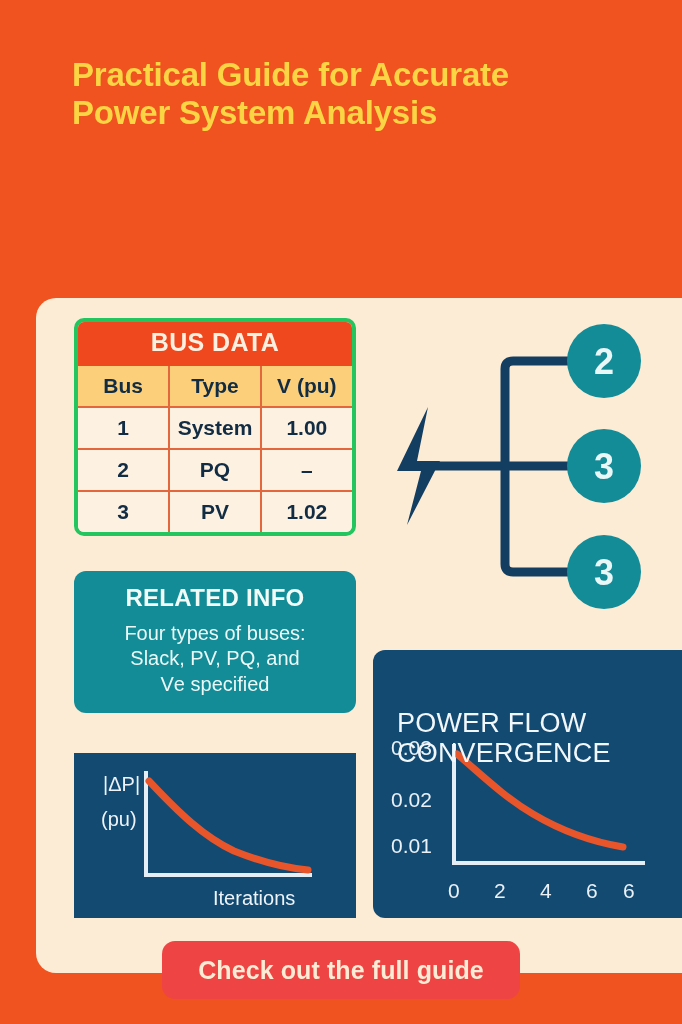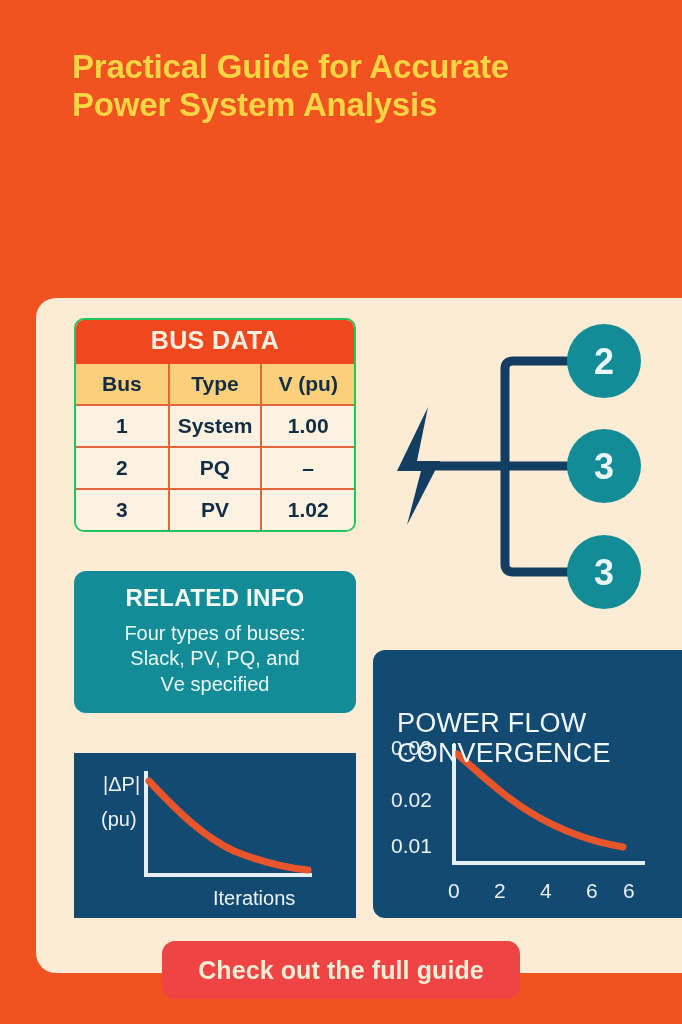--- a/index.html
+++ b/index.html
@@ -30,21 +30,21 @@
     letter-spacing: -0.5px;
     margin: 0;
     white-space: pre-line;
   }
   .subtitle {
     color: #FBD544;
     font-size: 33px;
     font-weight: bold;
     line-height: 1.16;
     letter-spacing: -0.2px;
-    margin: 14px 0 0 0;
+    margin: 22px 0 0 0;
     white-space: pre-line;
   }
 
   
   .card {
     position: absolute;
     left: 36px;
     top: 298px;
     width: 680px;
     height: 675px;
@@ -53,21 +53,21 @@
   }
 
   
   .bus-table {
     position: absolute;
     left: 38px;
     top: 20px;
     width: 282px;
     border-radius: 10px;
     overflow: hidden;
-    border: 2px solid #22c55e;
+    border: 4px solid #22c55e;
     box-sizing: border-box;
   }
   .bus-table-title {
     background: #F0481E;
     color: #FDF0E0;
     font-size: 25px;
     font-weight: bold;
     text-align: center;
     padding: 6px 0 9px 0;
     letter-spacing: 0.4px;

